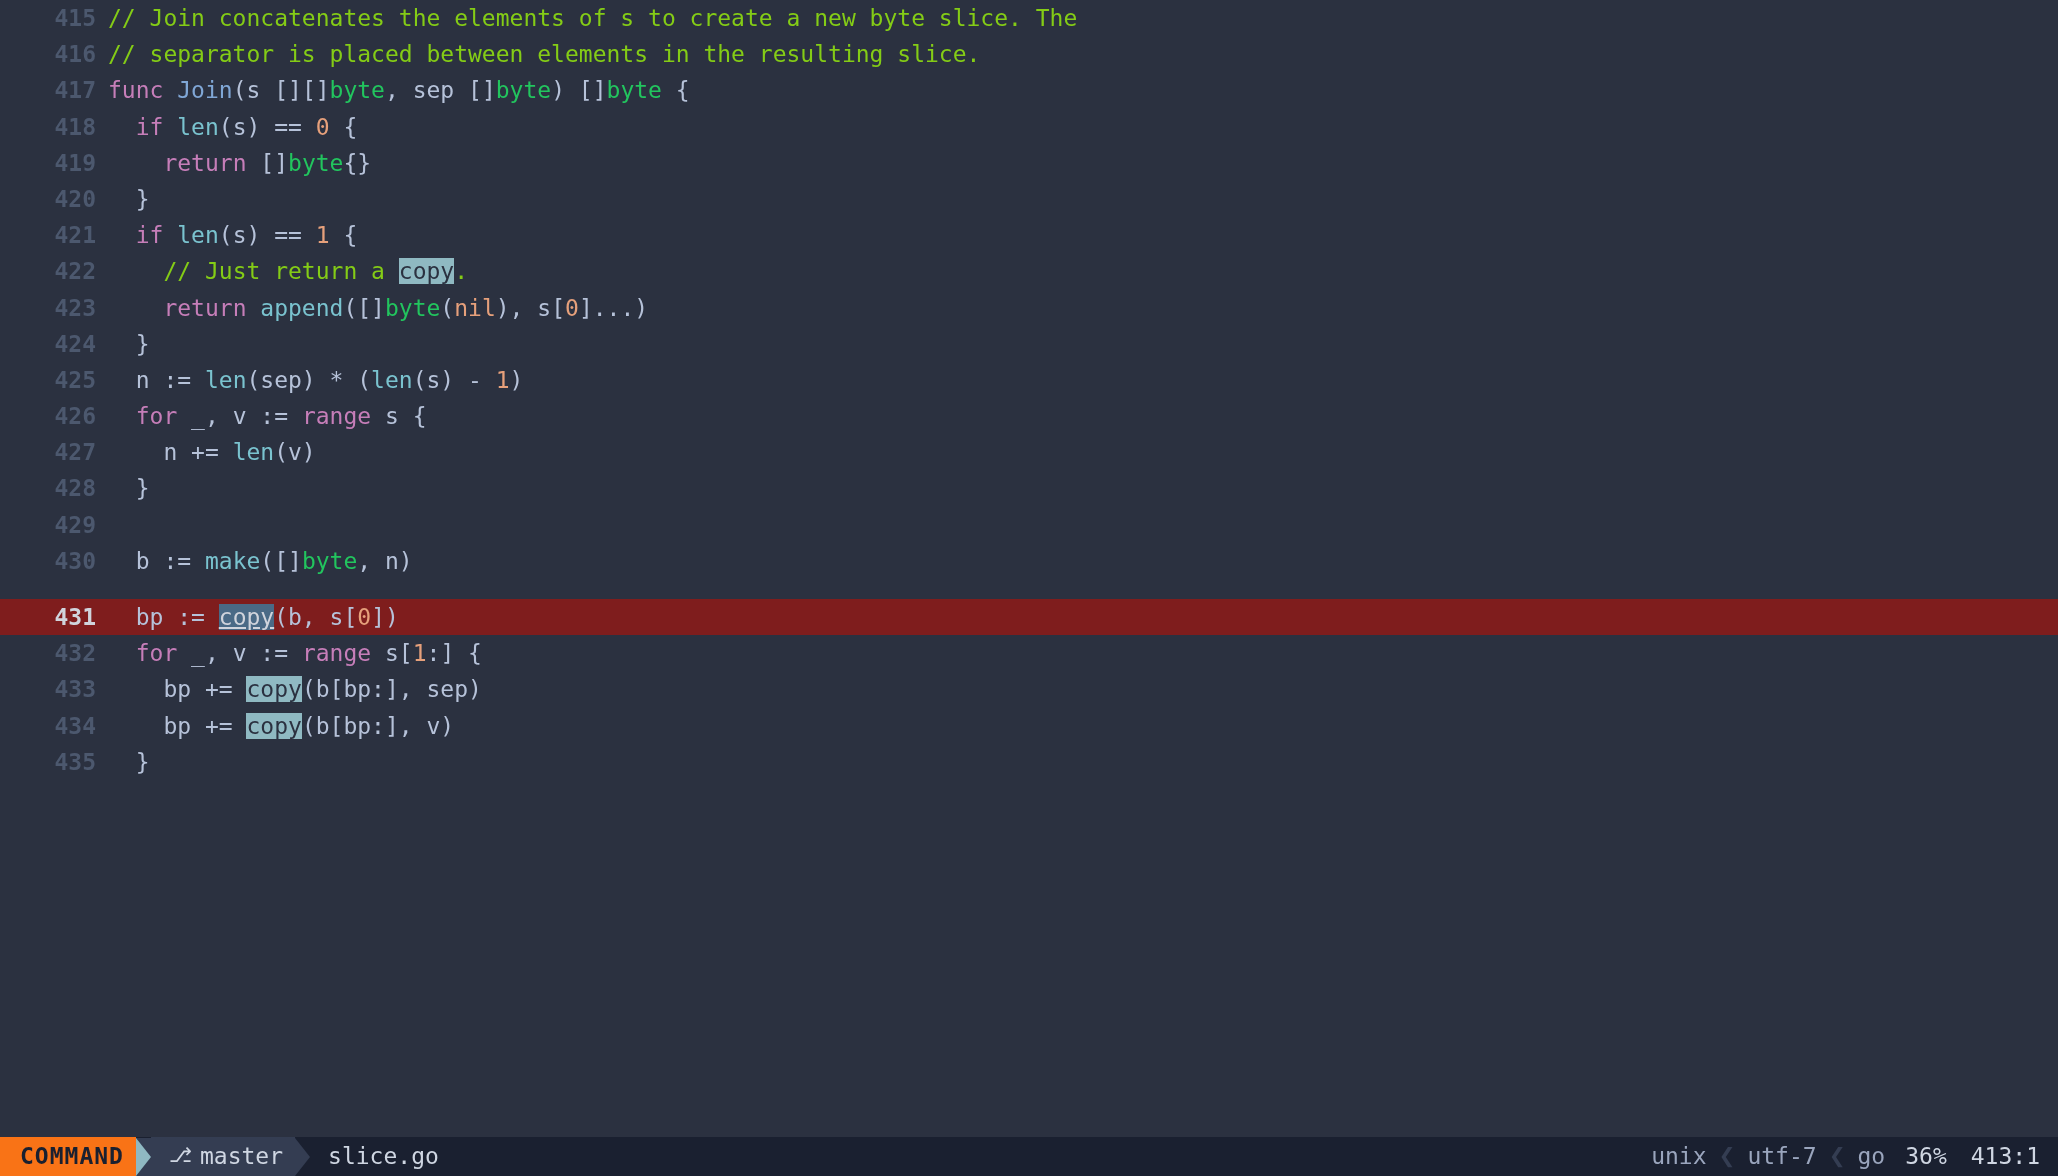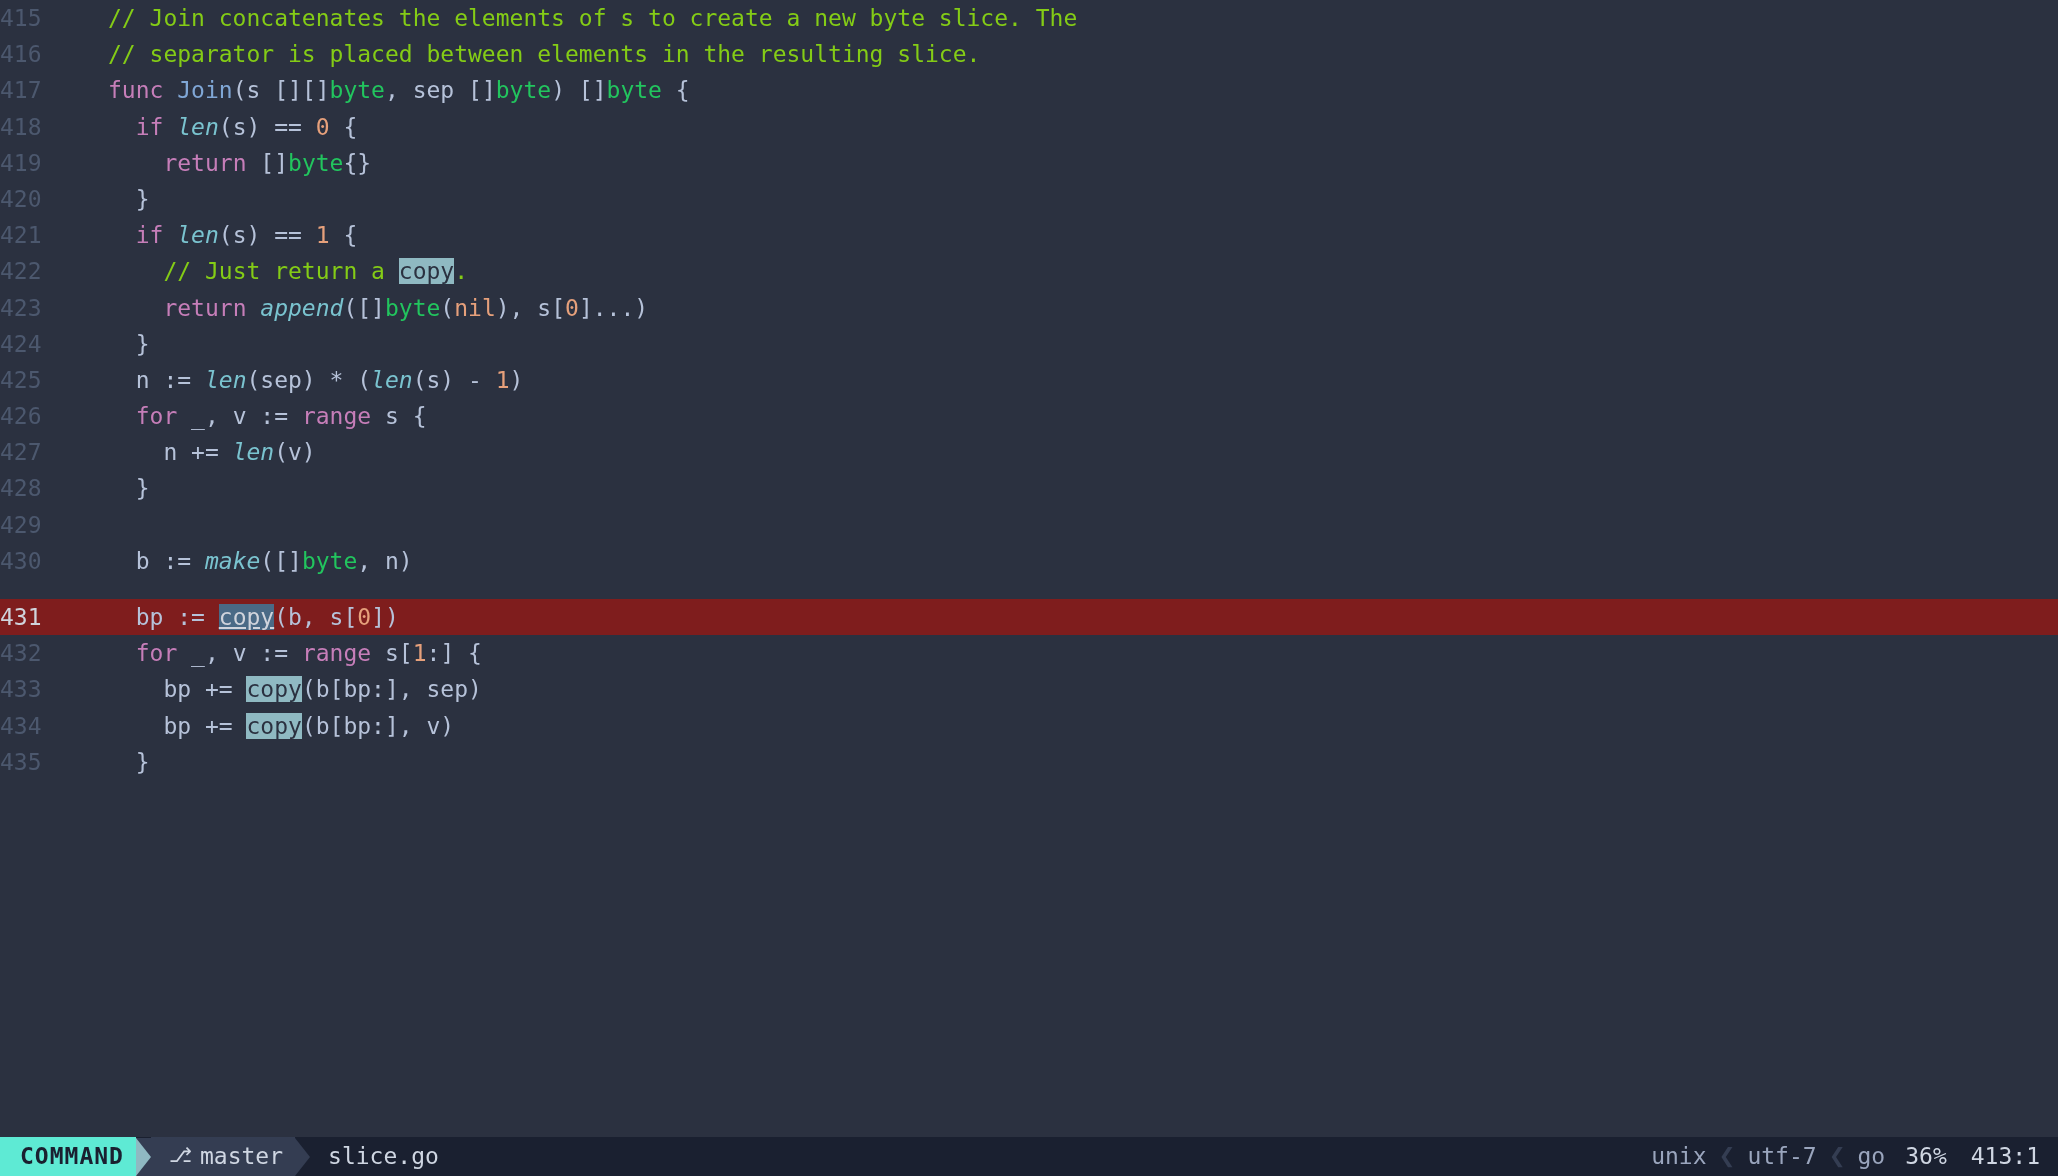--- a/index.html
+++ b/index.html
@@ -19,53 +19,54 @@
     overflow: hidden;
   }
   .line {
     display: flex;
     height: 36.2px;
     align-items: baseline;
   }
   .line.current { background: #7f1d1d; margin-top: 20px; }
   .gutter {
     width: 108px;
-    text-align: left;
+    text-align: right;
     padding-right: 12px;
     color: #4c586e;
     flex: 0 0 auto;
     user-select: none;
+    font-weight: bold;
   }
   .line.current .gutter { color: #d0d4dc; }
   .code { color: #d0d4dc; flex: 1 1 auto; }
 
   
   .kw  { color: #c67eb9; } 
   .typ { color: #22c55e; } 
   .fn  { color: #80a7d6; margin-top: 40px; } 
-  .bi  { color: #7ac3cf; font-style: italic; } 
+  .bi  { color: #7ac3cf; } 
   .num { color: #e6a07b; } 
   .cmt { color: #84cc16; } 
   .pl  { color: #b6c2d9; }
   .hl  { background: #8fb9c2; color: #2b3140; } 
   .hlcur { background: #4a6a86; color: #d0d4dc; text-decoration: underline; } 
 
   
   .status {
     position: absolute;
     left: 0; right: 0; bottom: 0;
     height: 39px;
     background: #1a2030;
     display: flex;
     align-items: center;
     font-size: 23px;
     color: #cfd6e2;
   }
   .seg { display: flex; align-items: center; height: 100%; padding: 0 12px; }
-  .mode { background: #5eead4; color: #1a2030; font-weight: 600; letter-spacing: 1px; padding-left: 20px; }
+  .mode { background: #f97316; color: #1a2030; font-weight: 600; letter-spacing: 1px; padding-left: 20px; }
   .branch { background: #343d52; color: #cfd6e2; padding-left: 18px; }
   .file { background: #1a2030; color: #cfd6e2; padding-left: 18px; }
   .spacer { flex: 1; }
   .right { color: #9aa5bd; padding: 0 8px; }
   .pct { padding: 0 12px; color: #cfd6e2; }
   .pos { padding: 0 18px 0 12px; color: #cfd6e2; }
 
   
   .arrR {
     width: 0; height: 0;

